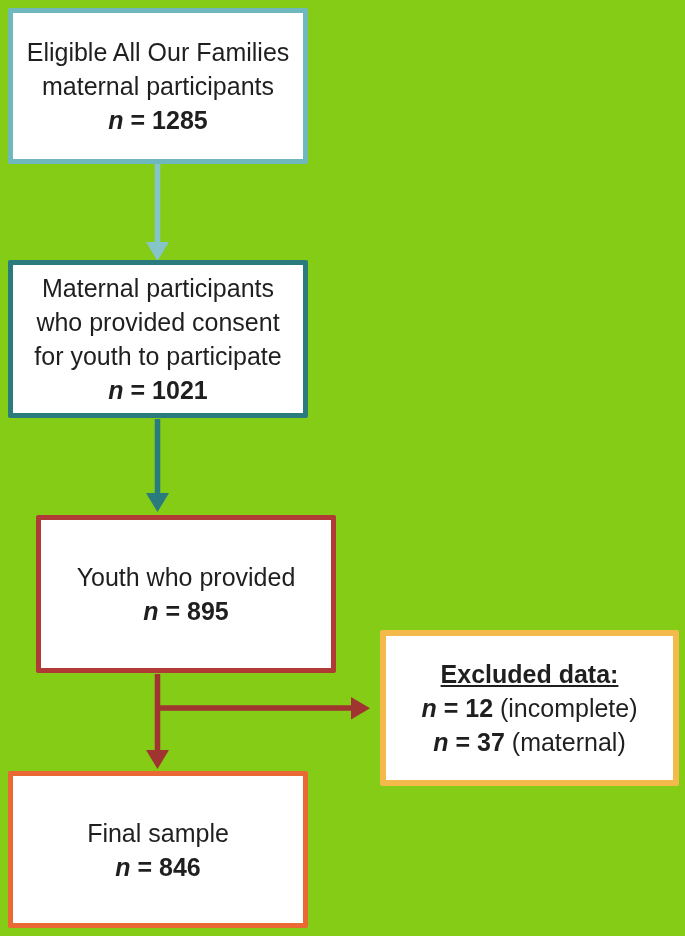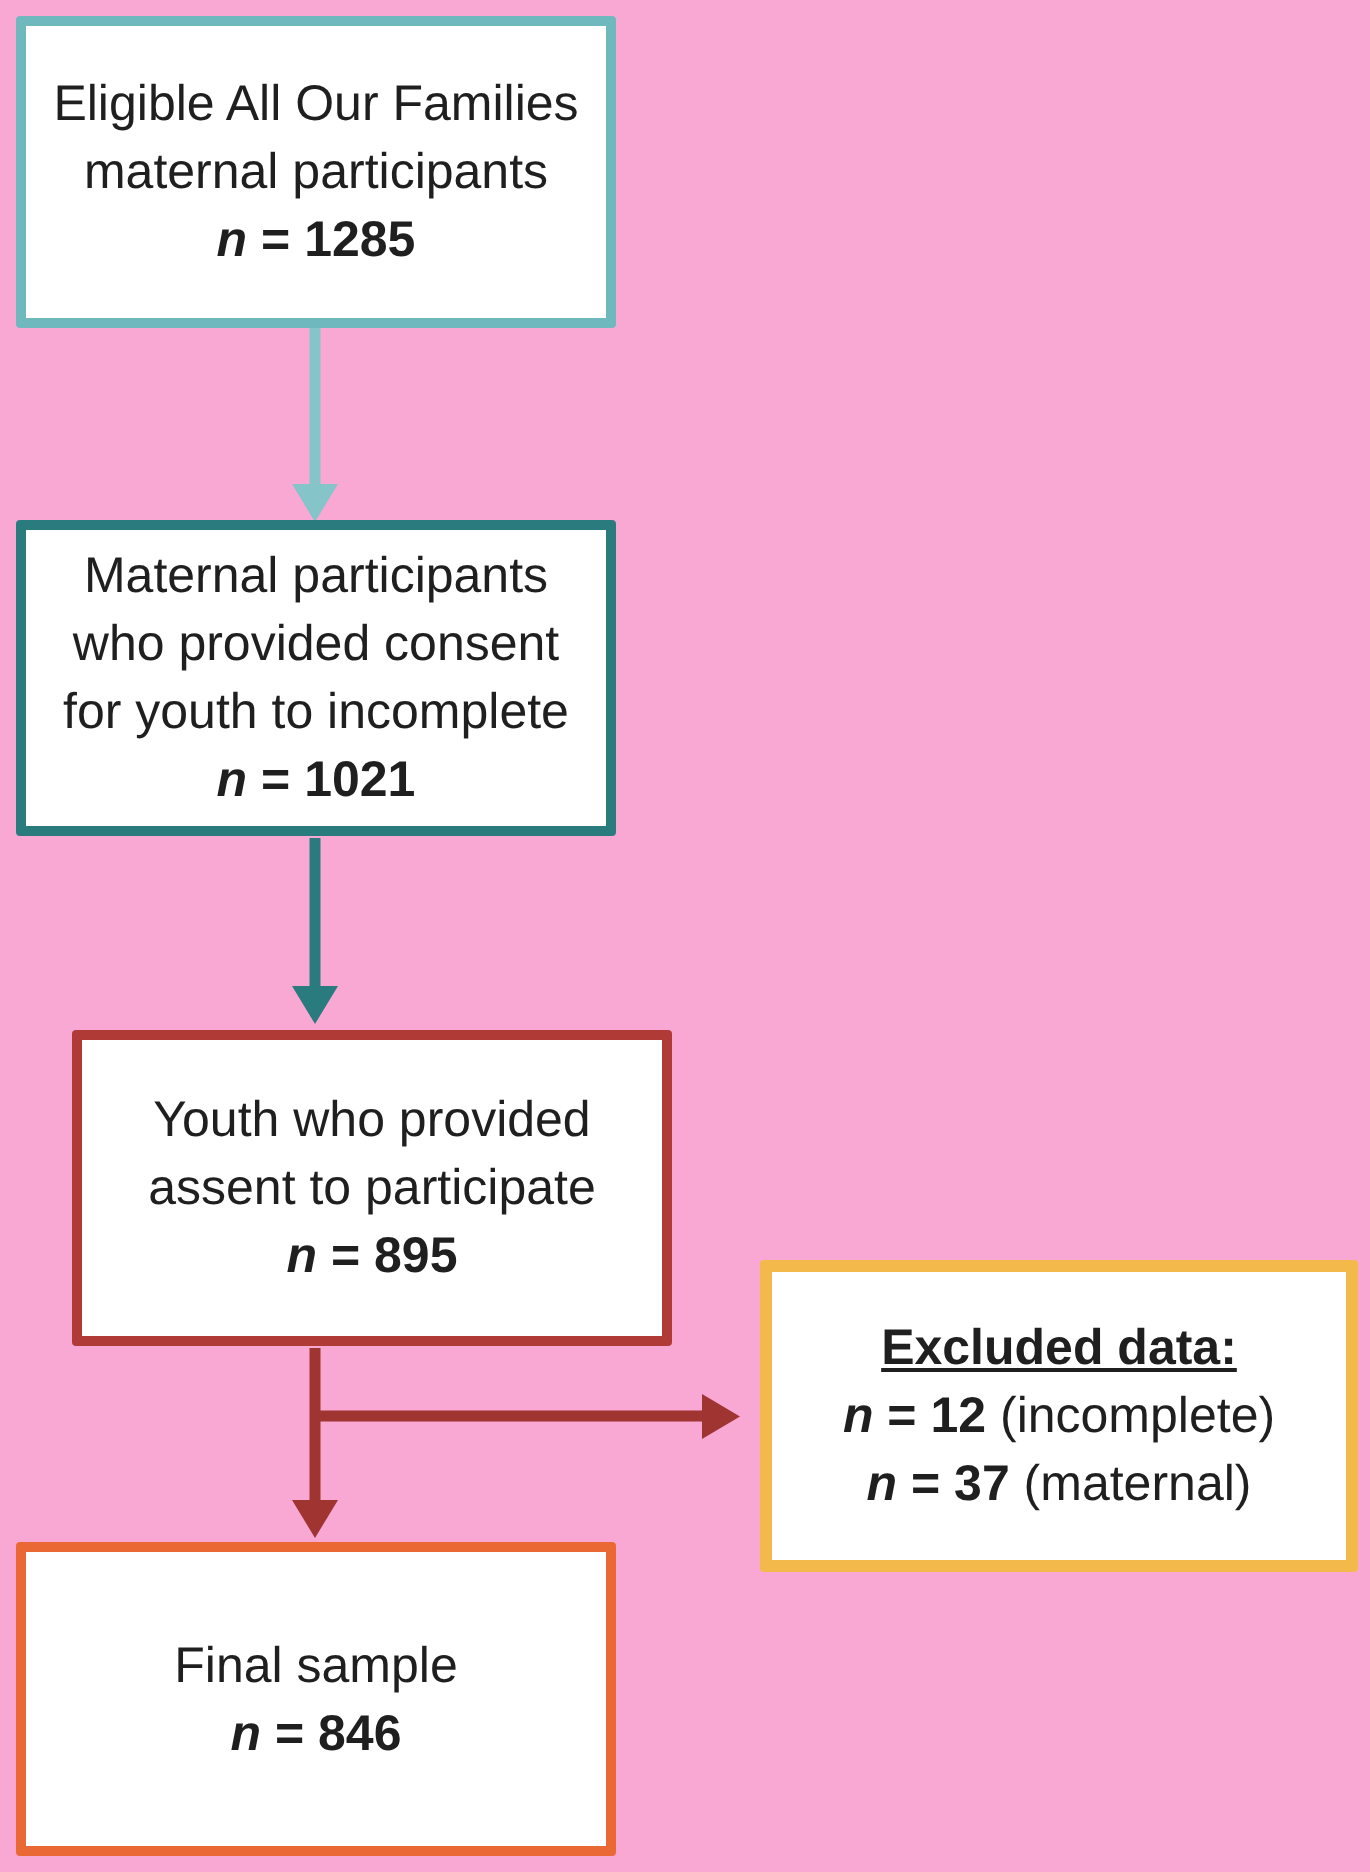--- a/index.html
+++ b/index.html
@@ -46,21 +46,21 @@
   .box-excluded { left: 380px; top: 630px; width: 299px; height: 156px; }
   .box-final    { left: 8px;   top: 771px; width: 300px; height: 157px; }
   .n-var  { font-style: italic; font-weight: 700; }
   .n-eq   { font-weight: 700; white-space: pre; }
   .n-note { font-weight: 400; white-space: pre; }
   .excl-heading { font-weight: 700; text-decoration: underline; }
 </style>
 </head>
 <body>
 
-<div class="canvas" style="color: rgb(31, 31, 31); background-color: #f9a8d4;">
+<div class="canvas" style="color: rgb(31, 31, 31); background-color: #84cc16;">
 
   <svg class="arrows" width="685" height="936" viewBox="0 0 685 936">
 
     <line class="arrow-line" x1="157.5" y1="164" x2="157.5" y2="244" style="stroke: rgb(133, 196, 201);"></line>
     <polygon points="146,242 169,242 157.5,261" style="fill: rgb(133, 196, 201);"></polygon>
 
     <line class="arrow-line" x1="157.5" y1="419" x2="157.5" y2="494" style="stroke: rgb(42, 123, 125);"></line>
     <polygon points="146,493 169,493 157.5,512" style="fill: rgb(42, 123, 125);"></polygon>
 
     <line class="arrow-line" x1="157.5" y1="674" x2="157.5" y2="751" style="stroke: rgb(159, 52, 48);"></line>
@@ -74,29 +74,28 @@
     <div>Eligible All Our Families</div>
     <div>maternal participants</div>
     <div>
       <span class="n-var">n</span><span class="n-eq"> = 1285</span>
     </div>
   </div>
 
   <div class="flow-box box-consent" style="border-color: rgb(42, 123, 125);">
     <div>Maternal participants</div>
     <div>who provided consent</div>
-    <div>for youth to incomplete</div>
+    <div>for youth to participate</div>
     <div>
       <span class="n-var">n</span><span class="n-eq"> = 1021</span>
     </div>
   </div>
 
   <div class="flow-box box-assent" style="border-color: rgb(176, 58, 54); margin-left: 28px;">
     <div>Youth who provided</div>
-    <div>assent to participate</div>
     <div>
       <span class="n-var">n</span><span class="n-eq"> = 895</span>
     </div>
   </div>
 
   <div class="flow-box excluded box-excluded" style="border-color: rgb(243, 186, 75); justify-content: center;">
     <div class="excl-heading">Excluded data:</div>
     <div>
       <span class="n-var">n</span><span class="n-eq"> = 12</span><span class="n-note"> (incomplete)</span>
     </div>

